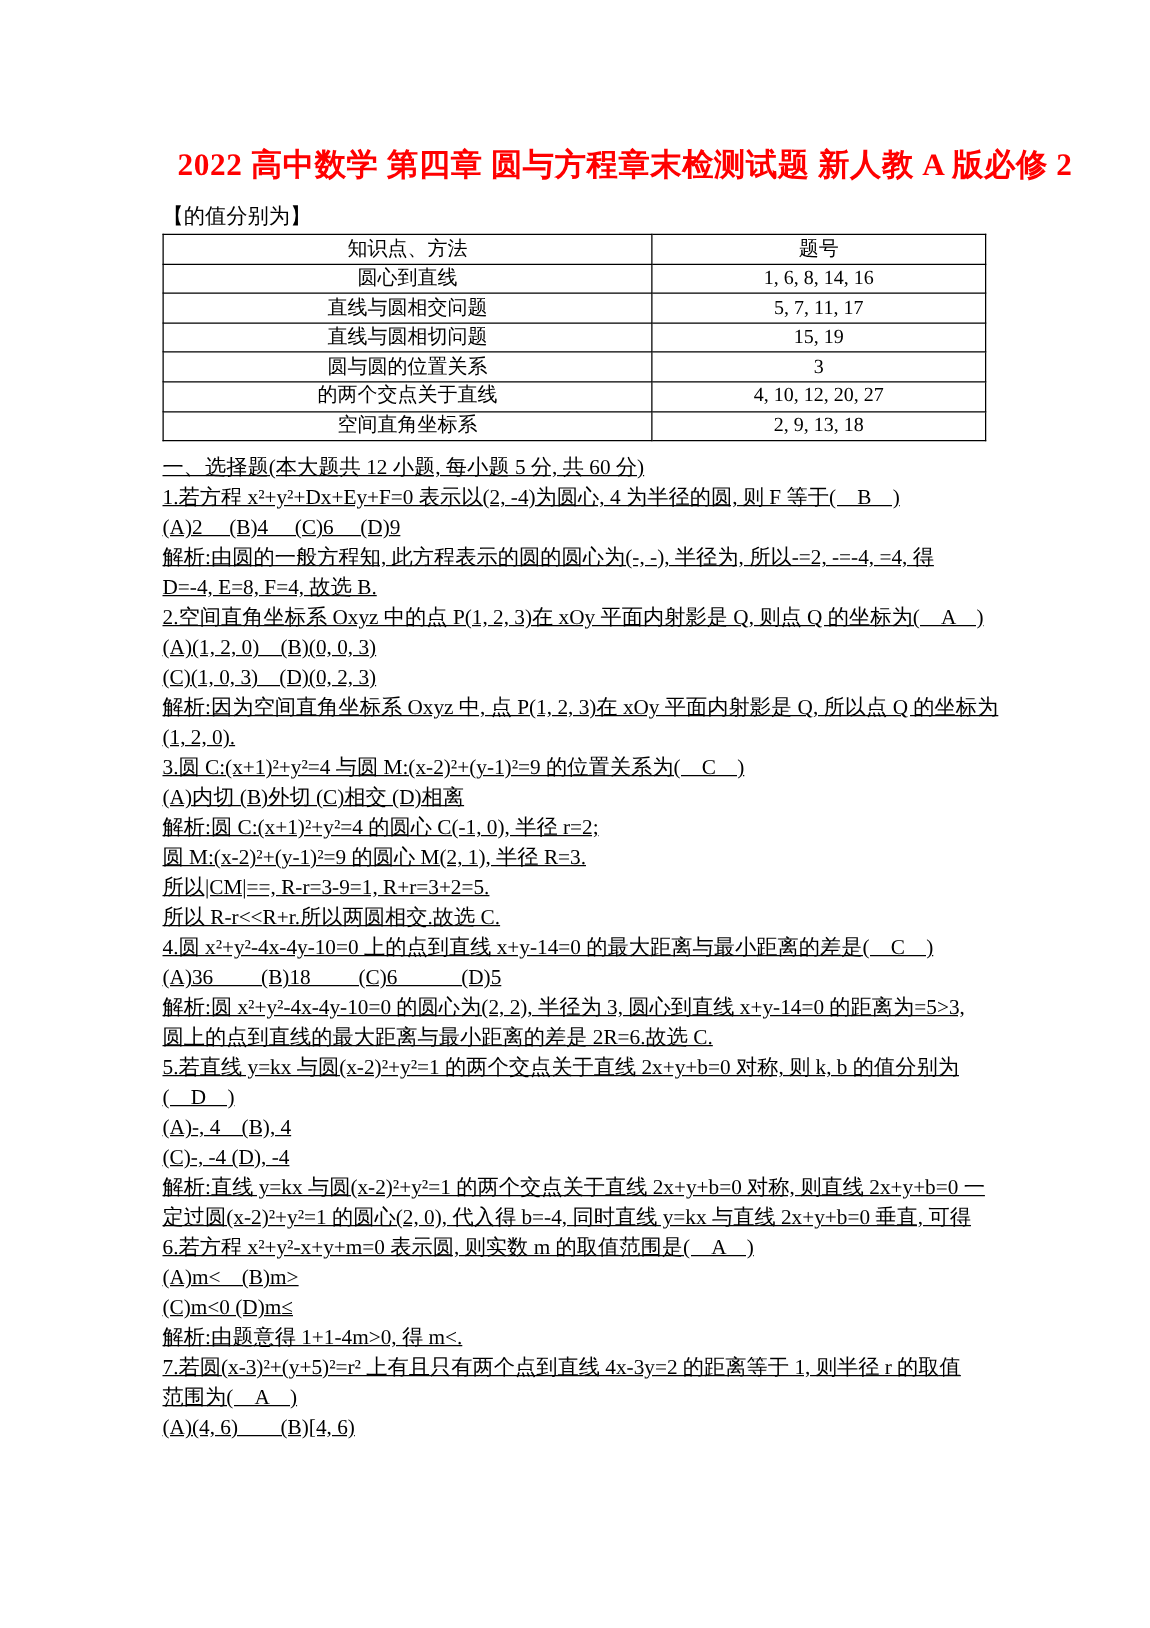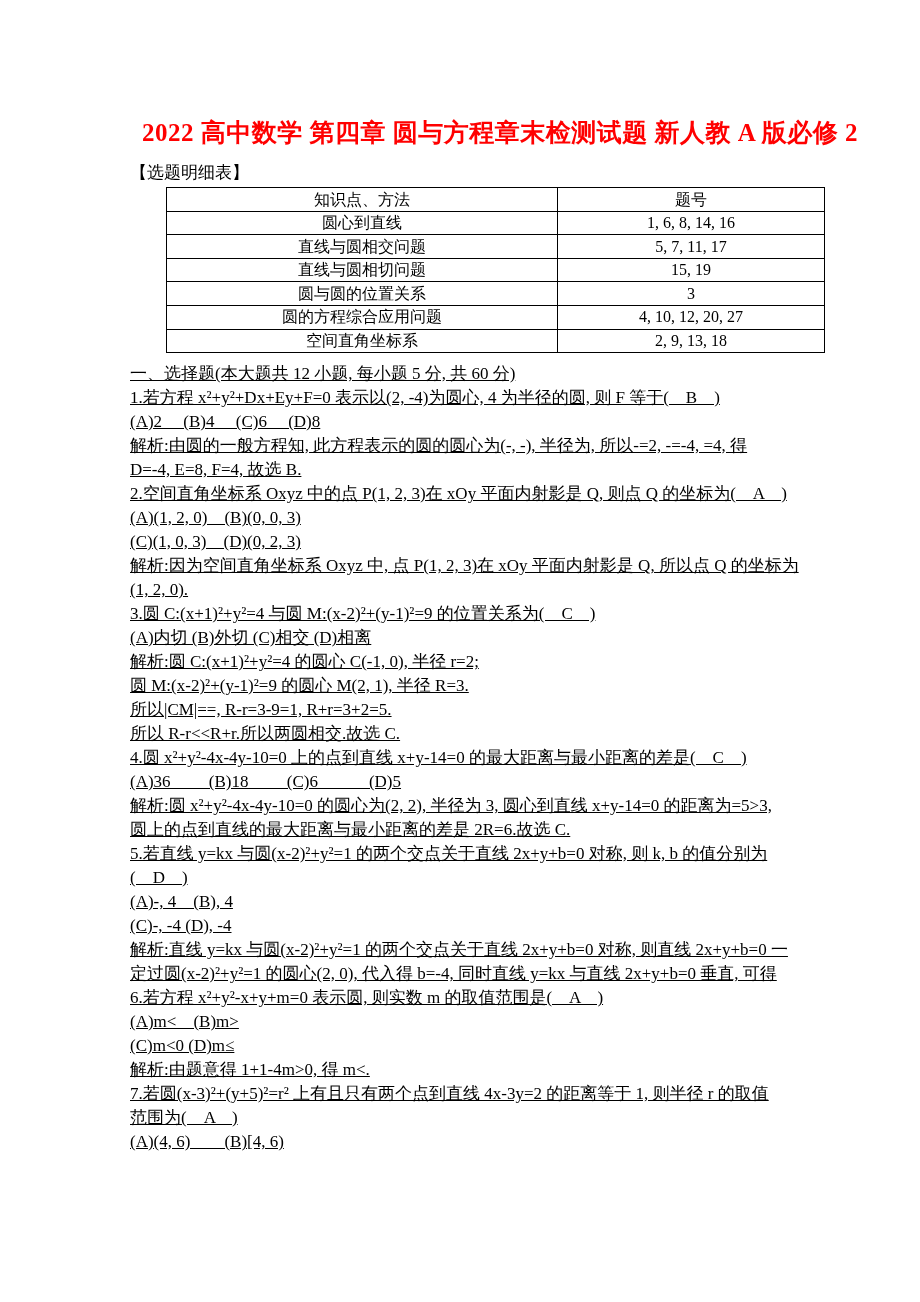--- a/index.html
+++ b/index.html
@@ -24,21 +24,20 @@
     margin-top: 12px;
     font-size: 17px;
     line-height: 24px;
     white-space: pre;
   }
   table.index-table {
     margin-top: 2px;
     border-collapse: collapse;
     width: 656px;
     table-layout: fixed;
-    margin-left: 36px;
   }
   .index-table th, .index-table td {
     border: 1px solid #000000;
     height: 22.6px;
     padding: 0;
     font-size: 16px;
     font-weight: normal;
     text-align: center;
     vertical-align: middle;
     line-height: 1.1;
@@ -56,21 +55,21 @@
     text-decoration: underline;
   }
 </style>
 </head>
 <body>
 
 <div class="page">
 
   <h1 class="title" style="color: rgb(255, 0, 0);">2022 高中数学 第四章 圆与方程章末检测试题 新人教 A 版必修 2</h1>
 
-  <div class="table-label">【选题明细表】</div>
+  <div class="table-label">【的值分别为】</div>
 
   <table class="index-table">
     <thead>
       <tr>
         <th>知识点、方法</th>
         <th>题号</th>
       </tr>
     </thead>
     <tbody>
         <tr>
@@ -83,34 +82,34 @@
       </tr>
         <tr>
         <td>直线与圆相切问题</td>
         <td>15, 19</td>
       </tr>
         <tr>
         <td>圆与圆的位置关系</td>
         <td>3</td>
       </tr>
         <tr>
-        <td>圆的方程综合应用问题</td>
+        <td>的两个交点关于直线</td>
         <td>4, 10, 12, 20, 27</td>
       </tr>
         <tr>
         <td>空间直角坐标系</td>
         <td>2, 9, 13, 18</td>
       </tr>
       </tbody>
   </table>
 
   <div class="content">
       <div class="line">一、选择题(本大题共 12 小题, 每小题 5 分, 共 60 分)</div>
       <div class="line">1.若方程 x²+y²+Dx+Ey+F=0 表示以(2, -4)为圆心, 4 为半径的圆, 则 F 等于(　B　)</div>
-      <div class="line">(A)2　 (B)4　 (C)6　 (D)8</div>
+      <div class="line">(A)2　 (B)4　 (C)6　 (D)9</div>
       <div class="line">解析:由圆的一般方程知, 此方程表示的圆的圆心为(-, -), 半径为, 所以-=2, -=-4, =4, 得</div>
       <div class="line">D=-4, E=8, F=4, 故选 B.</div>
       <div class="line">2.空间直角坐标系 Oxyz 中的点 P(1, 2, 3)在 xOy 平面内射影是 Q, 则点 Q 的坐标为(　A　)</div>
       <div class="line">(A)(1, 2, 0)　(B)(0, 0, 3)</div>
       <div class="line">(C)(1, 0, 3)　(D)(0, 2, 3)</div>
       <div class="line">解析:因为空间直角坐标系 Oxyz 中, 点 P(1, 2, 3)在 xOy 平面内射影是 Q, 所以点 Q 的坐标为</div>
       <div class="line">(1, 2, 0).</div>
       <div class="line">3.圆 C:(x+1)²+y²=4 与圆 M:(x-2)²+(y-1)²=9 的位置关系为(　C　)</div>
       <div class="line">(A)内切 (B)外切 (C)相交 (D)相离</div>
       <div class="line">解析:圆 C:(x+1)²+y²=4 的圆心 C(-1, 0), 半径 r=2;</div>

